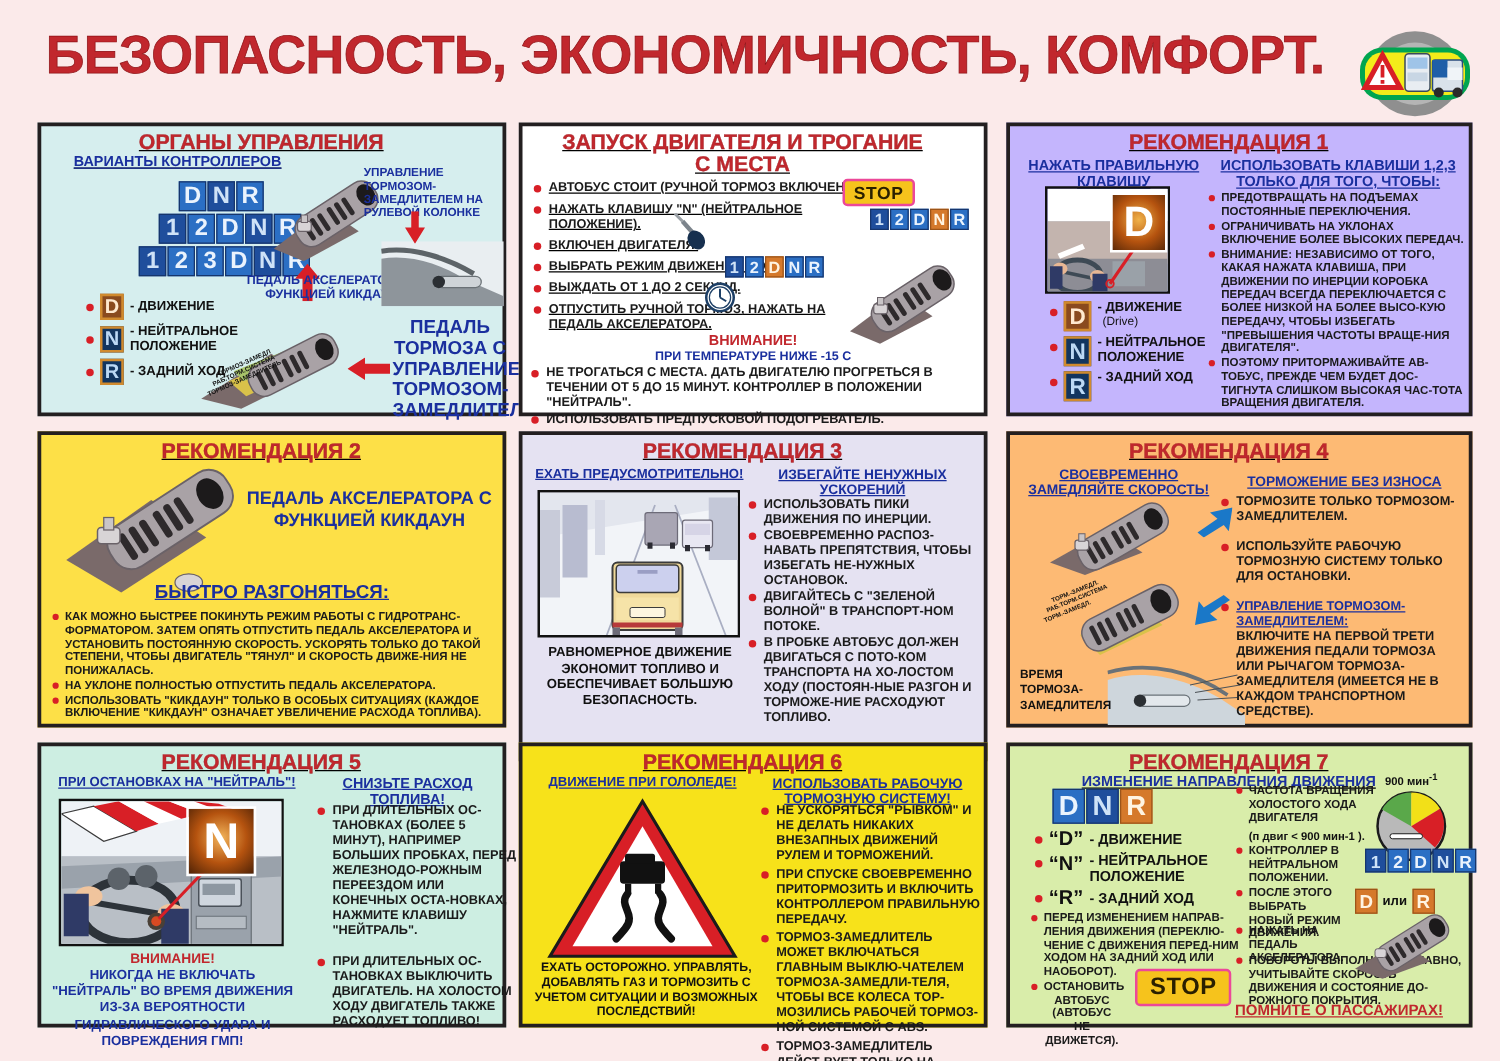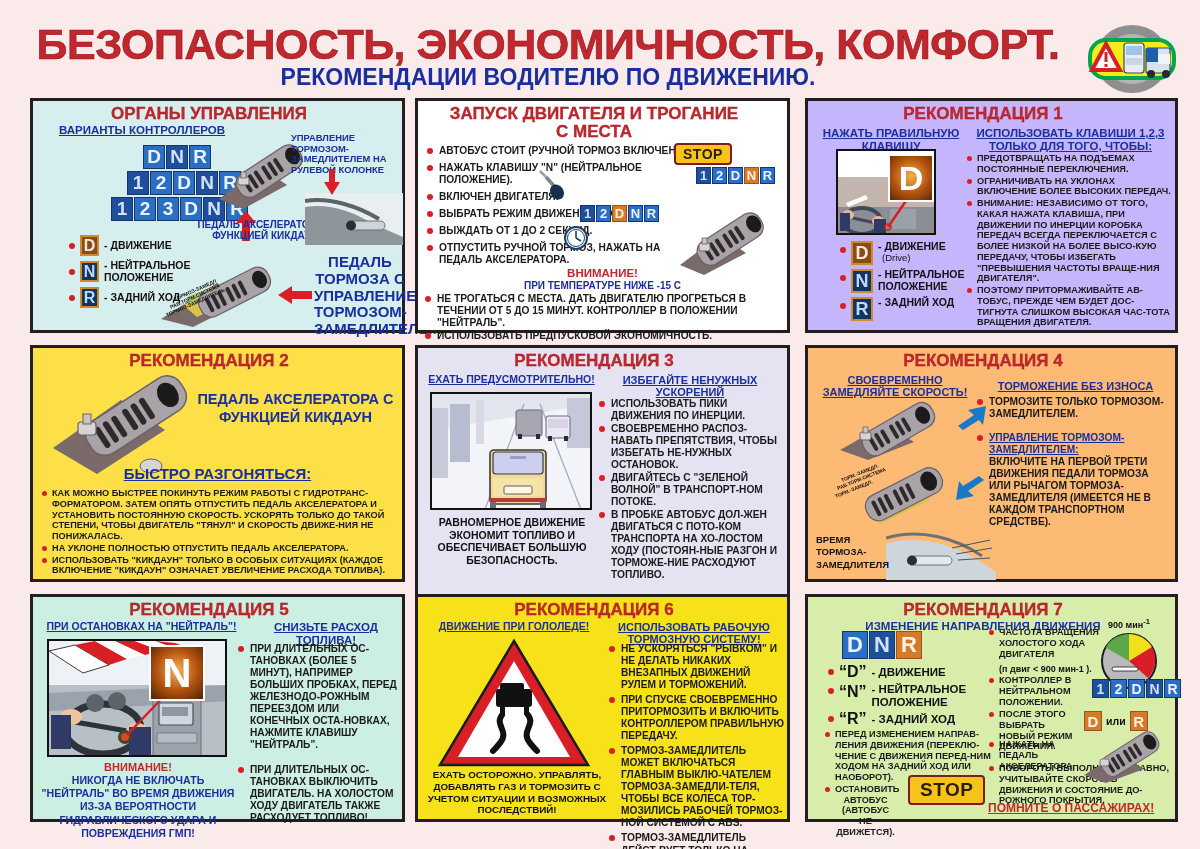--- a/index.html
+++ b/index.html
@@ -25,20 +25,21 @@
     font-size: 23px; font-weight: bold; color: #1a2f9e;
     white-space: nowrap;
   }
   .logo { position: absolute; left: 1078px; top: 24px; width: 108px; height: 70px; }
 
   
   .panel {
     position: absolute;
     border: 3px solid #231f20;
     padding: 4px 23px 5px 6px;
+    text-decoration: underline;
   }
   .p-title {
     text-align: center; font-weight: bold; color: #c1272d;
     font-size: 17px; line-height: 1.06; letter-spacing: 0px;
     -webkit-text-stroke: 0.3px #9e1b20;
   }
   .sub-head {
     text-align: center; font-weight: bold; color: #1a2f9e;
     text-decoration: underline; font-size: 11.5px; line-height: 1.12;
   }
@@ -73,36 +74,35 @@
     width: 19px; height: 21px; display: flex; align-items: center; justify-content: center;
     font-size: 16px; font-weight: bold; border: 2px solid #d08a2e;
     background: #12355f; color: #bcd9f5;
   }
   .legend-key.d { background: #8a4a1e; color: #ffe9cf; }
   .legend-row { display: flex; align-items: center; gap: 5px; margin-bottom: 4px; }
   .legend-row .dot { width: 6px; height: 6px; border-radius: 50%; background: #d81f26; flex: none; }
   .legend-row .lbl { font-size: 10.5px; font-weight: bold; color: #111; line-height: 1.1; }
 
   .stop-badge {
-    display: inline-block; background: #f6c31c; border: 2px solid #7f1d1d;
+    display: inline-block; background: #f6c31c; border: 2px solid #ec4899;
     border-radius: 4px; color: #2a2000; font-weight: bold; font-size: 14px;
     padding: 1px 7px; letter-spacing: 0.5px;
   }
   .attn { text-align: center; font-weight: bold; color: #c1272d; font-size: 11.5px; }
   .attn-blue { text-align: center; font-weight: bold; color: #1a2f9e; font-size: 10px; }
   .imgbox { border: 2px solid #111; overflow: hidden; position: relative; }
   .note { font-size: 9px; font-weight: bold; color: #111; line-height: 1.15; }
   .blue { color: #1a2f9e; }
 </style>
 </head>
 <body>
 
 <div class="header">
   <div class="title-main">БЕЗОПАСНОСТЬ, ЭКОНОМИЧНОСТЬ,  КОМФОРТ.</div>
-  <div class="title-sub">РЕКОМЕНДАЦИИ ВОДИТЕЛЮ ПО ДВИЖЕНИЮ.</div>
   <div class="logo">
     <svg width="108" height="70" viewBox="0 0 108 70">
       <ellipse cx="54" cy="35" rx="37" ry="34" fill="#8f8f8f"></ellipse>
       <ellipse cx="54" cy="35" rx="28" ry="25" fill="#b5b5b5"></ellipse>
       <rect x="10" y="14" width="88" height="42" rx="18" fill="#00a550"></rect>
       <rect x="14" y="18" width="80" height="34" rx="14" fill="#f3ec1a"></rect>
       <polygon points="28,20 42,46 14,46" fill="#ffffff" stroke="#d81f26" stroke-width="4"></polygon>
       <rect x="26.5" y="28" width="3" height="10" fill="#d81f26"></rect>
       <rect x="26.5" y="40" width="3" height="3" fill="#d81f26"></rect>
       <rect x="46" y="19" width="20" height="30" rx="3" fill="#e8edf2" stroke="#3a4a5a" stroke-width="1.2"></rect>
@@ -288,21 +288,21 @@
       </g>
       <rect x="23" y="34" width="11" height="8" rx="2" fill="#d8d4d6" stroke="#6a6268" stroke-width="1"></rect>
       <rect x="26" y="29" width="5" height="6" fill="#c9c5c7" stroke="#6a6268" stroke-width="0.8"></rect>
     </svg>
   </div>
 
   <div class="attn" style="position:absolute; left:0; top:166px; width:100%;">ВНИМАНИЕ!</div>
   <div class="attn-blue" style="position:absolute; left:0; top:179px; width:100%;">ПРИ ТЕМПЕРАТУРЕ НИЖЕ -15  С</div>
   <ul class="bul big" style="position:absolute; left:6px; top:192px; width:358px;">
     <li>НЕ ТРОГАТЬСЯ С МЕСТА. ДАТЬ ДВИГАТЕЛЮ ПРОГРЕТЬСЯ В ТЕЧЕНИИ ОТ 5 ДО 15 МИНУТ. КОНТРОЛЛЕР В ПОЛОЖЕНИИ "НЕЙТРАЛЬ".</li>
-    <li>ИСПОЛЬЗОВАТЬ ПРЕДПУСКОВОЙ ЭКОНОМИЧНОСТЬ.</li>
+    <li>ИСПОЛЬЗОВАТЬ ПРЕДПУСКОВОЙ ПОДОГРЕВАТЕЛЬ.</li>
   </ul>
 </div>
 
 <div class="panel" style="left:805px; top:98px; width:373px; height:235px; background:#c4b5fd;">
   <div class="p-title">РЕКОМЕНДАЦИЯ 1</div>
   <div class="sub-head" style="position:absolute; left:8px; top:26px; width:150px;">НАЖАТЬ ПРАВИЛЬНУЮ КЛАВИШУ</div>
   <div class="sub-head" style="position:absolute; left:160px; top:26px; width:205px;">ИСПОЛЬЗОВАТЬ КЛАВИШИ 1,2,3 ТОЛЬКО ДЛЯ ТОГО, ЧТОБЫ:</div>
 
   <div class="imgbox" style="position:absolute; left:28px; top:48px; width:100px; height:86px;">
     <svg width="100" height="86" viewBox="0 0 100 86">
@@ -494,20 +494,21 @@
       <path d="M0,10 C34,0 70,10 96,28" stroke="#6a7278" stroke-width="3" fill="none"></path>
       <rect x="24" y="28" width="42" height="9" rx="4.5" fill="#e3e8ec" stroke="#6a7278" stroke-width="1"></rect>
       <circle cx="26" cy="32.5" r="5" fill="#2b2f33"></circle>
       <path d="M66,20 L104,12 M70,26 L106,20 M72,32 L104,30" stroke="#4d5257" stroke-width="1"></path>
     </svg>
   </div>
   <div class="note" style="position:absolute; left:8px; top:186px; width:72px; font-size:9.5px; line-height:1.3;">ВРЕМЯ ТОРМОЗА-ЗАМЕДЛИТЕЛЯ</div>
 
   <ul class="bul big" style="position:absolute; left:168px; top:48px; width:196px;">
     <li style="margin-bottom:12px;">ТОРМОЗИТЕ ТОЛЬКО ТОРМОЗОМ-ЗАМЕДЛИТЕЛЕМ.</li>
+    <li style="margin-bottom:12px;">ИСПОЛЬЗУЙТЕ РАБОЧУЮ ТОРМОЗНУЮ СИСТЕМУ ТОЛЬКО ДЛЯ ОСТАНОВКИ.</li>
     <li>
       <span class="blue" style="text-decoration:underline;">УПРАВЛЕНИЕ ТОРМОЗОМ-ЗАМЕДЛИТЕЛЕМ:</span>
       <span style="display:block;">ВКЛЮЧИТЕ НА ПЕРВОЙ ТРЕТИ ДВИЖЕНИЯ ПЕДАЛИ ТОРМОЗА ИЛИ РЫЧАГОМ ТОРМОЗА-ЗАМЕДЛИТЕЛЯ (ИМЕЕТСЯ НЕ В КАЖДОМ ТРАНСПОРТНОМ СРЕДСТВЕ).</span>
     </li>
   </ul>
 </div>
 
 <div class="panel" style="left:30px; top:594px; width:375px; height:228px; background:#cdeee2;">
   <div class="p-title">РЕКОМЕНДАЦИЯ 5</div>
   <div class="sub-head" style="position:absolute; left:6px; top:24px; width:205px; font-size:10.5px;">ПРИ ОСТАНОВКАХ НА "НЕЙТРАЛЬ"!</div>
@@ -544,21 +545,21 @@
       <line x1="118" y1="52" x2="78" y2="94" stroke="#d81f26" stroke-width="2.5"></line>
     </svg>
     <div style="position:absolute; left:100px; top:4px; width:56px; height:56px; border:2px solid #fff;
                 background: radial-gradient(circle at 50% 45%, #f2b45a 0%, #b5530f 52%, #4e2206 100%);
                 display:flex; align-items:center; justify-content:center; color:#fff; font-size:40px; font-weight:bold;">N</div>
   </div>
 
   <div class="attn" style="position:absolute; left:4px; top:164px; width:202px; font-size:11px;">ВНИМАНИЕ!</div>
   <div style="position:absolute; left:4px; top:177px; width:202px; text-align:center; font-weight:bold; color:#1a2f9e; font-size:10.6px; line-height:1.25;">НИКОГДА НЕ ВКЛЮЧАТЬ "НЕЙТРАЛЬ" ВО ВРЕМЯ ДВИЖЕНИЯ ИЗ-ЗА ВЕРОЯТНОСТИ ГИДРАВЛИЧЕСКОГО УДАРА И ПОВРЕЖДЕНИЯ ГМП!</div>
 
-  <ul class="bul big" style="position:absolute; left:204px; top:46px; width:160px;">
+  <ul class="bul big" style="position:absolute; left:220px; top:46px; width:160px;">
     <li style="margin-bottom:13px;">ПРИ ДЛИТЕЛЬНЫХ ОС-ТАНОВКАХ (БОЛЕЕ 5 МИНУТ), НАПРИМЕР БОЛЬШИХ ПРОБКАХ, ПЕРЕД ЖЕЛЕЗНОДО-РОЖНЫМ ПЕРЕЕЗДОМ ИЛИ КОНЕЧНЫХ ОСТА-НОВКАХ, НАЖМИТЕ КЛАВИШУ "НЕЙТРАЛЬ".</li>
     <li>ПРИ ДЛИТЕЛЬНЫХ ОС-ТАНОВКАХ ВЫКЛЮЧИТЬ ДВИГАТЕЛЬ. НА ХОЛОСТОМ ХОДУ ДВИГАТЕЛЬ ТАКЖЕ РАСХОДУЕТ ТОПЛИВО!</li>
   </ul>
 </div>
 
 <div class="panel" style="left:415px; top:594px; width:375px; height:228px; background:#f7e21a;">
   <div class="p-title">РЕКОМЕНДАЦИЯ 6</div>
   <div class="sub-head" style="position:absolute; left:6px; top:24px; width:180px; font-size:10.5px;">ДВИЖЕНИЕ ПРИ ГОЛОЛЕДЕ!</div>
   <div class="sub-head" style="position:absolute; left:186px; top:24px; width:180px; font-size:11px;">ИСПОЛЬЗОВАТЬ РАБОЧУЮ ТОРМОЗНУЮ СИСТЕМУ!</div>
 

